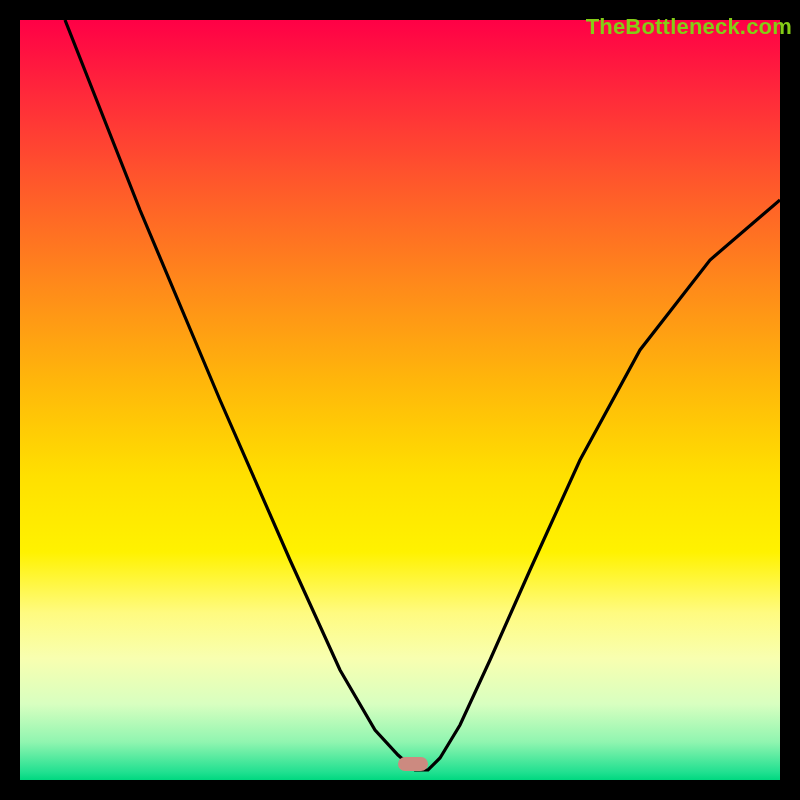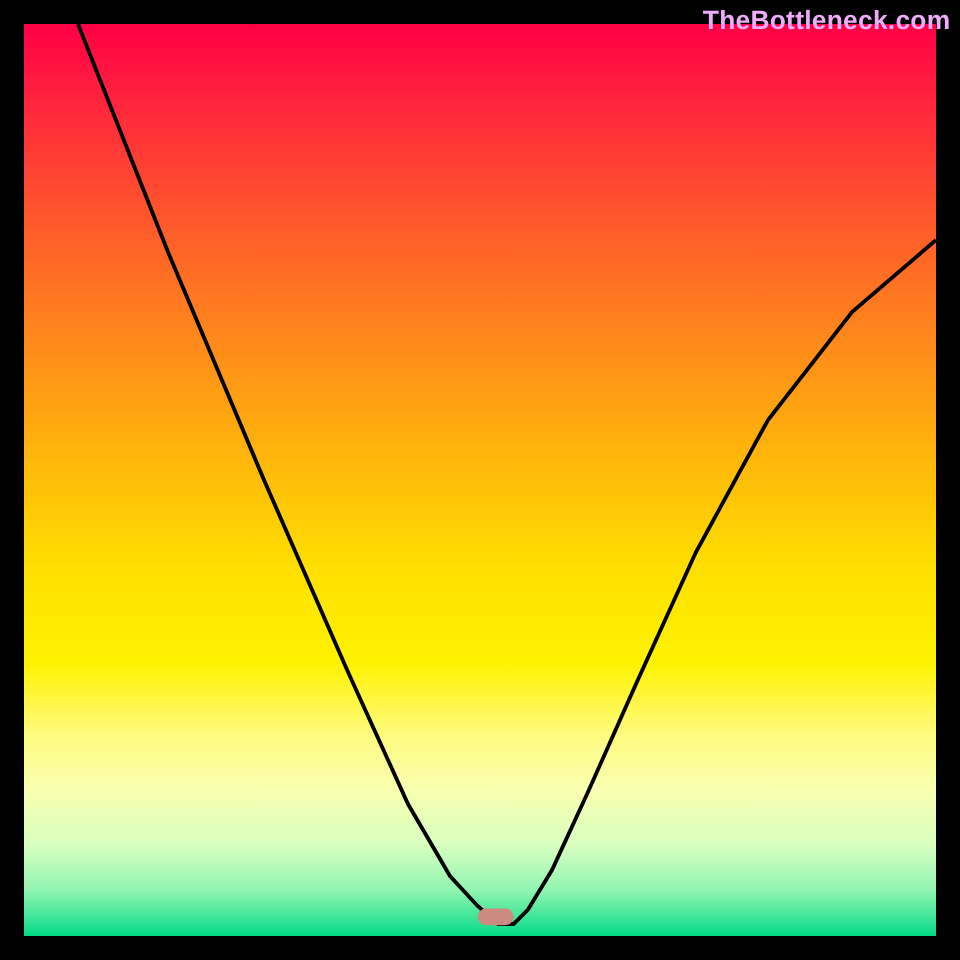--- a/index.html
+++ b/index.html
@@ -47,26 +47,26 @@
   }
   .marker {
     position: absolute;
     width: 30px;
     height: 14px;
     background: #cc8a80;
     border-radius: 7px;
   }
   .watermark {
     position: absolute;
-    top: 4px;
+    top: 14px;
     right: 8px;
     font-family: Arial, Helvetica, sans-serif;
     font-size: 22px;
     font-weight: 600;
-    color: #f0abfc;
+    color: #84cc16;
     letter-spacing: 0.2px;
   }
 </style>
 </head>
 <body>
 
 <div class="frame">
 
   <div class="plot-area">
 

